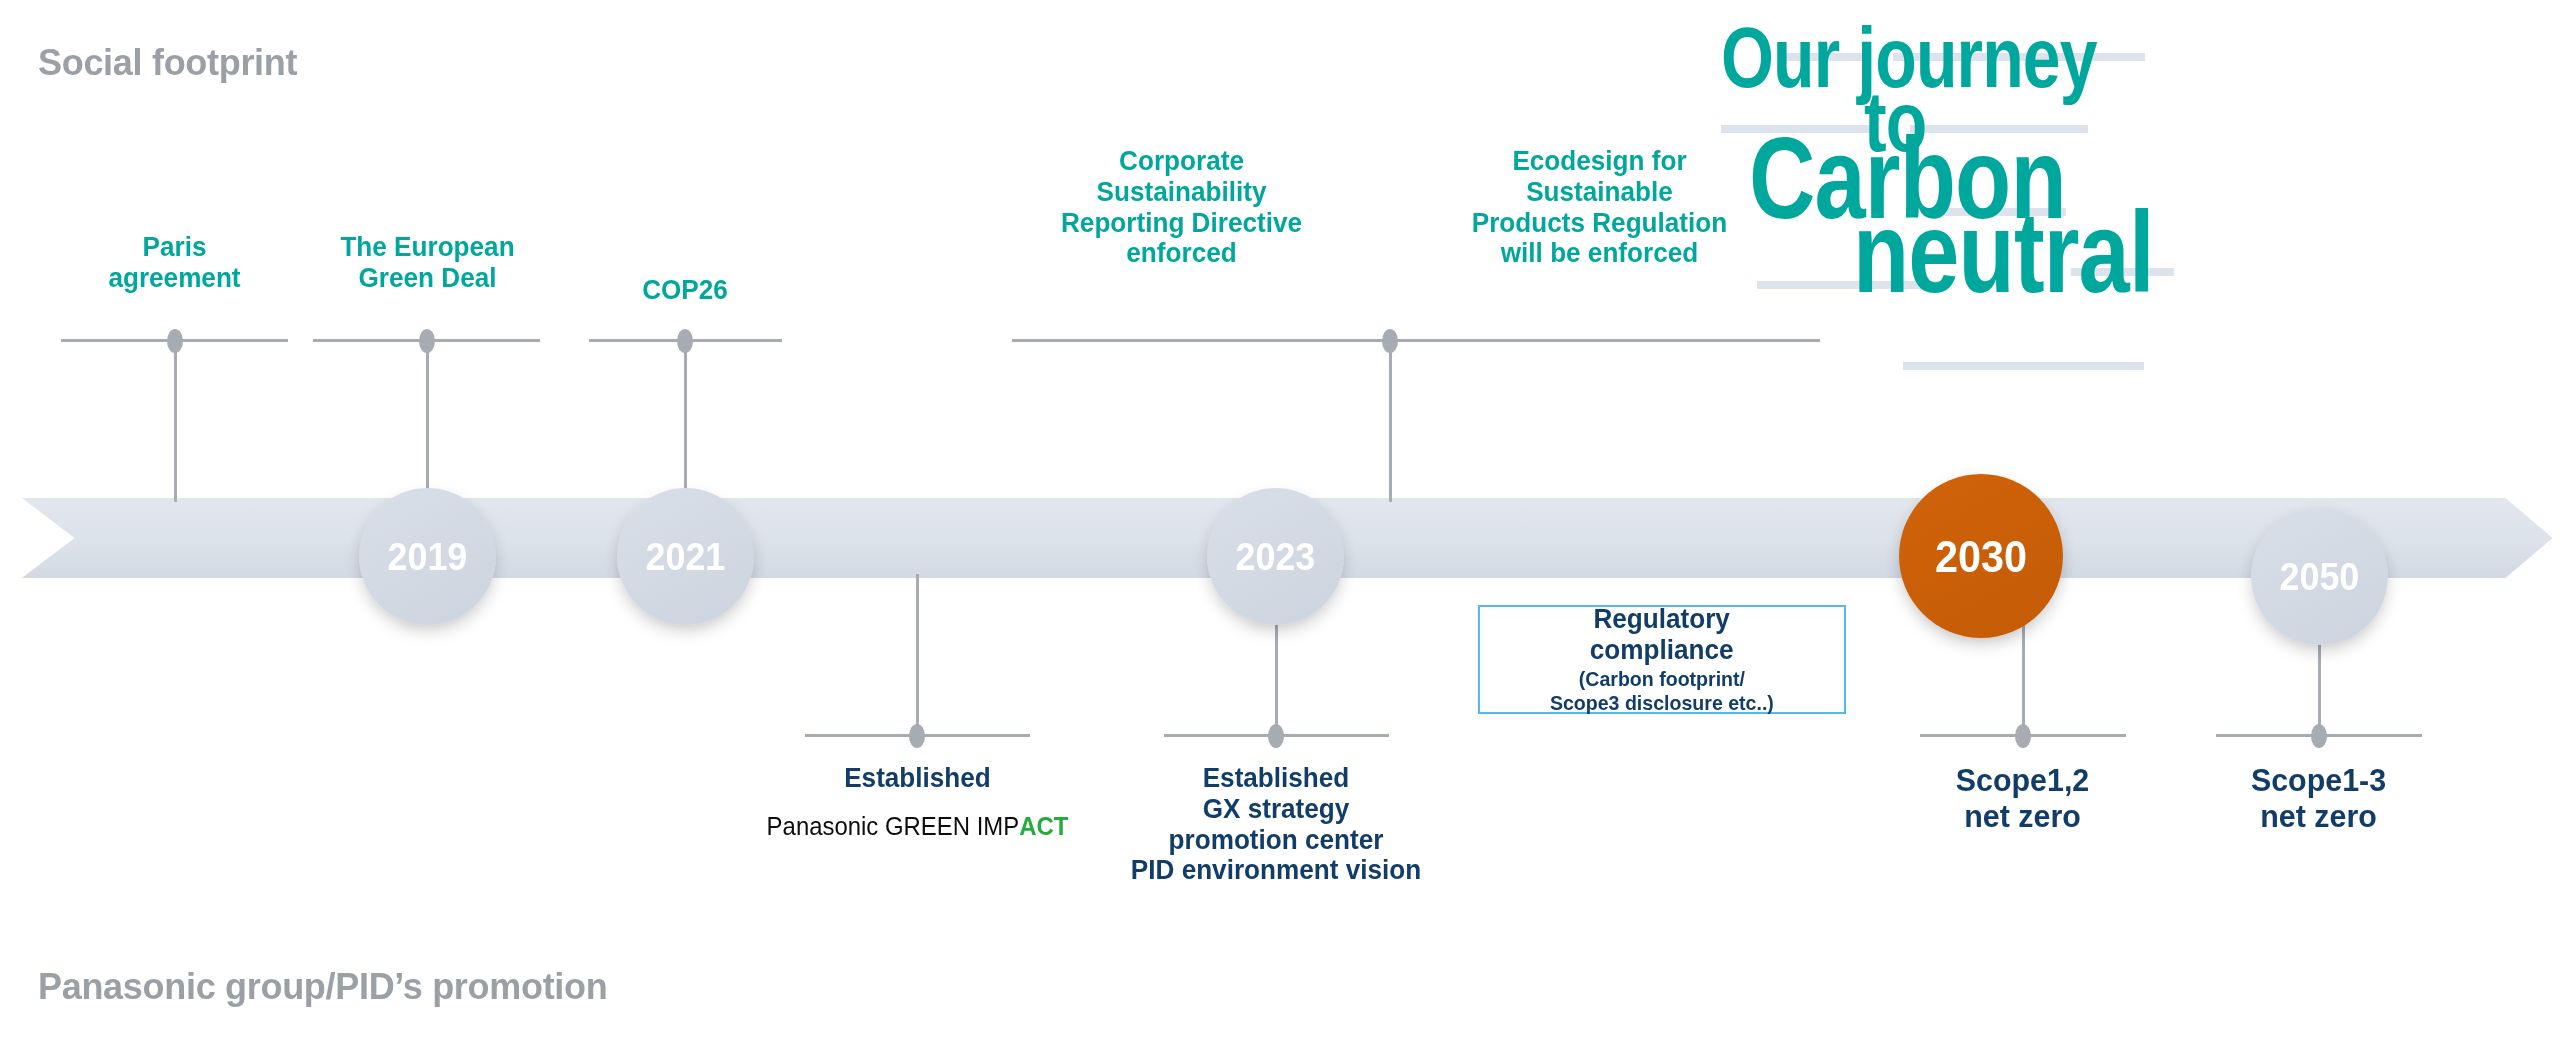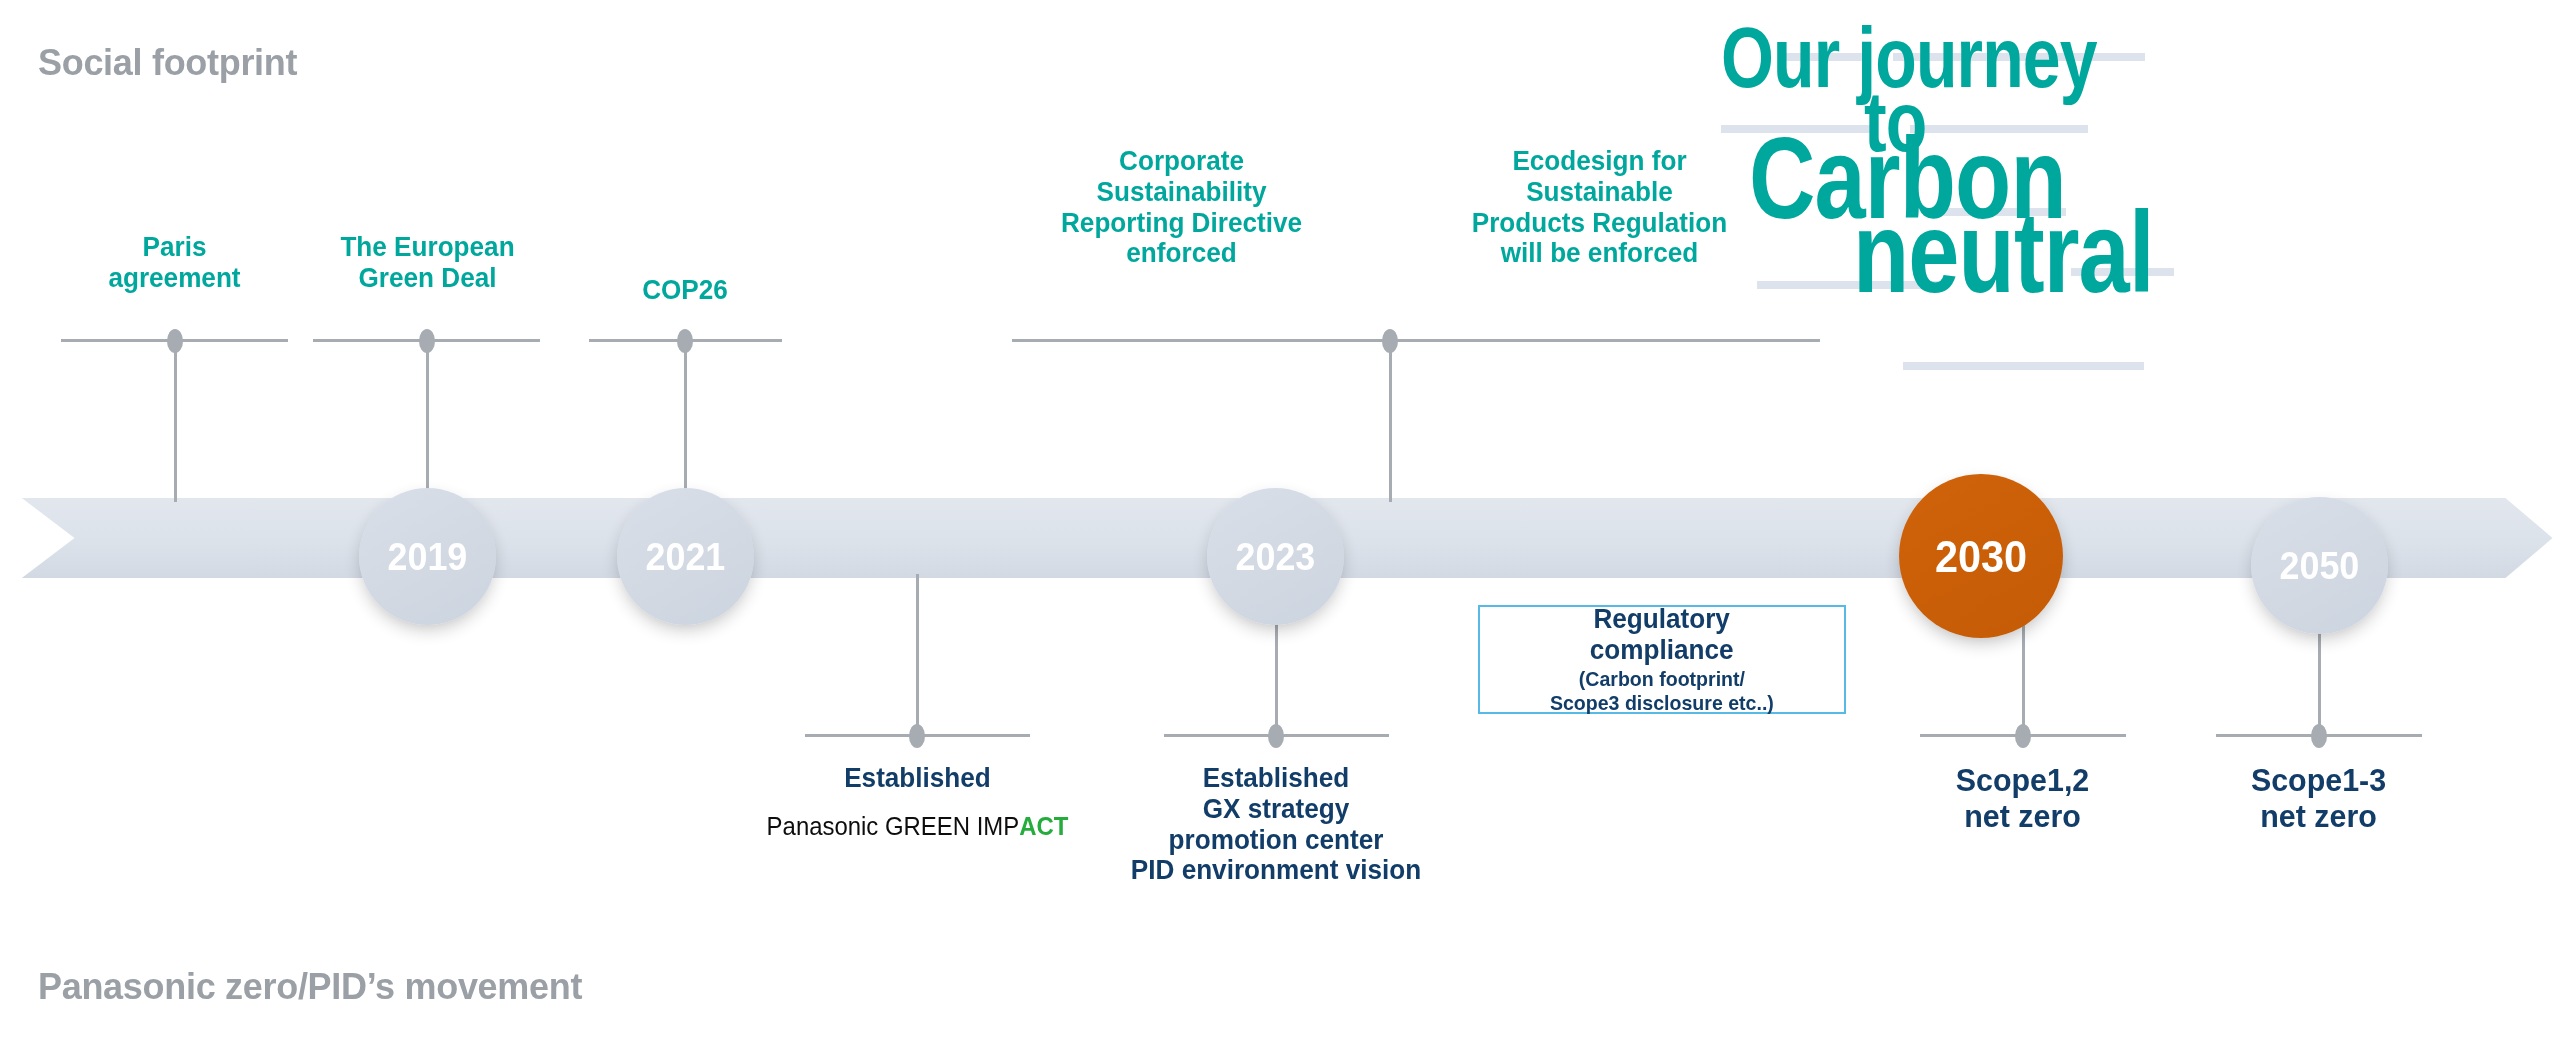--- a/index.html
+++ b/index.html
@@ -179,21 +179,21 @@
 
 <div class="stage">
 
   <div id="social-movement" class="corner-label">
     <span class="band"></span>
     <span>Social footprint</span>
   </div>
 
   <div id="pid-movement" class="corner-label">
     <span class="band"></span>
-    <span>Panasonic zero/PID’s movement</span>
+    <span>Panasonic group/PID’s promotion</span>
   </div>
 
   <div id="headline">
     <div class="hl-bar" id="bar1"></div>
     <div class="hl-bar" id="bar2"></div>
     <div class="hl-bar" id="bar3"></div>
     <div class="hl-bar" id="bar4"></div>
     <div class="hl-bar" id="bar5"></div>
     <div class="hl-bar" id="bar6"></div>
     <div class="hl-bar" id="bar7"></div>
@@ -224,21 +224,21 @@
     <span class="year">2021</span>
   </div>
   <div class="node gold" style="left:1217px; top:498px;">
     <span class="ring"></span>
     <span class="year">2023</span>
   </div>
   <div class="node orange ring-dark" style="left:1909px; top:484px; width:144px; height:144px;">
     <span class="ring"></span>
     <span class="year" style="font-size:45px;">2030</span>
   </div>
-  <div class="node orange ring-grey" style="left:2261px; top:507px;justify-content:center;">
+  <div class="node orange ring-grey" style="left:2261px; top:518px;justify-content:center;">
     <span class="ring"></span>
     <span class="year">2050</span>
   </div>
 
   <div class="conn up" style="left:175px; top:339px;">
     <div class="rule" style="left:-114px; width:227px;"></div>
     <div class="dot"></div>
     <div class="stem" style="height:161px;"></div>
   </div>
 

